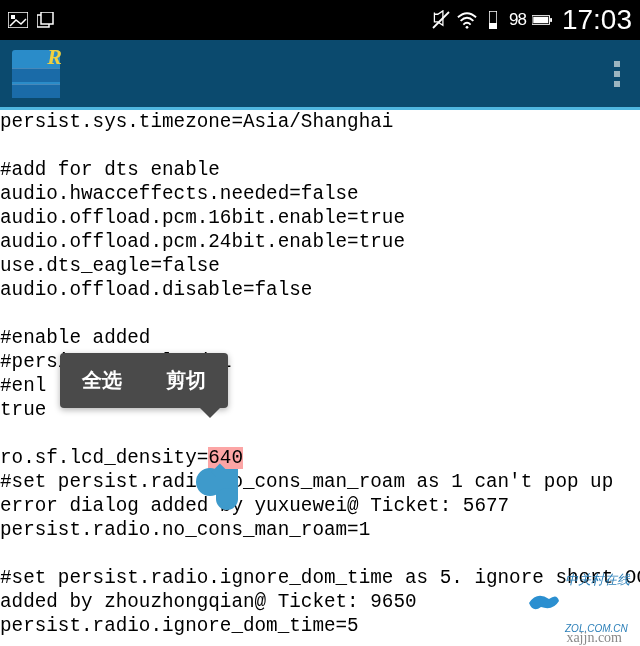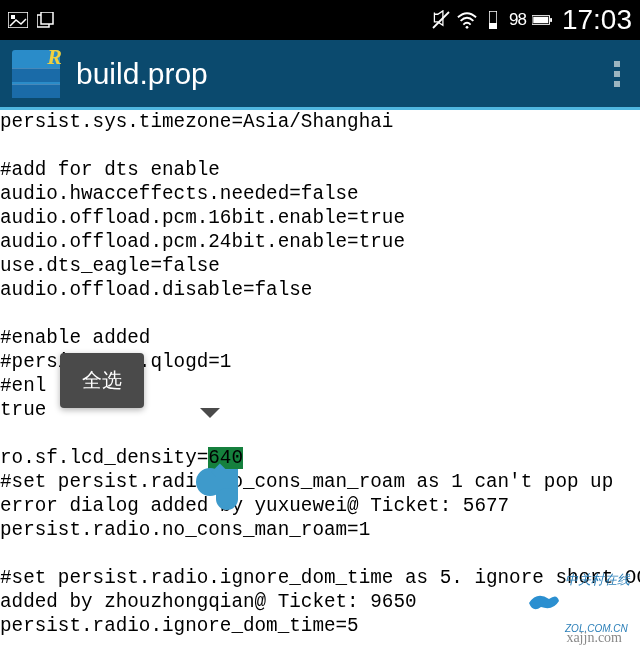--- a/index.html
+++ b/index.html
@@ -53,21 +53,21 @@
   
   .content {
     position: relative;
     font-family: "Courier New", monospace;
     font-size: 19.3px;
     line-height: 24px;
     white-space: pre;
     padding: 0;
     color: #000;
   }
-  .highlight { background: #15803d; }
+  .highlight { background: #fca5a5; }
   
   
   .sel-handle {
     position: absolute;
     width: 28px; height: 28px;
     background: #3e9acb;
     border-radius: 50% 50% 50% 50%;
     transform: rotate(45deg);
   }
   .sel-handle::before { content:""; position:absolute; top:-6px; left:8px; width:12px; height:12px; background:#3e9acb; transform:rotate(0deg); }
@@ -82,20 +82,21 @@
   
   
   .ctx-menu {
     position: absolute;
     top: 350px; left: 60px;
     background: #4a4a4a;
     border-radius: 4px;
     display: flex;
     padding: 0;
     box-shadow: 0 2px 6px rgba(0,0,0,.3);
+    font-weight: bold;
   }
   .ctx-menu::after {
     content:"";
     position:absolute;
     bottom:-10px; left:140px;
     border:10px solid transparent;
     border-top-color:#4a4a4a;
     border-bottom:none;
   }
   .ctx-item {
@@ -173,21 +174,20 @@
     <span class="clock">17:03</span>
   </div>
 </div>
 
 <div class="app-bar">
   <div class="app-icon">
     <div class="drawer1"></div>
     <div class="drawer2"></div>
     <span class="r-letter">R</span>
   </div>
-  <div class="app-title">build.prop</div>
   <div class="overflow">
     <span></span>
       <span></span>
       <span></span>
   </div>
 </div>
 
 <div class="content"><span>persist.sys.timezone=Asia/Shanghai</span>
 <span></span>
 <span>#add for dts enable</span>
@@ -213,20 +213,21 @@
 <span></span>
 
 
   
   <div class="sel-handle" style="top:358px; left:196px;"></div>
   <div class="sel-caret" style="top:359px; left:216px;"></div>
 </div>
 
 <div class="ctx-menu" style="top:353px; left:60px;">
   <div class="ctx-item">全选</div>
+  <div class="ctx-item">剪切</div>
 </div>
 
 <div class="watermark1">
   <svg width="34" height="28" viewBox="0 0 34 28">
       <path d="M2 14 Q10 2 22 10 Q30 4 32 12 Q26 22 14 18 Q6 24 2 14 Z" fill="#2b8fd0"></path>
     </svg>
   <div>
     <div style="font-size:13px;">中关村在线</div>
     <div style="font-size:10px;margin-top:34px;">ZOL.COM.CN</div>
   </div>

